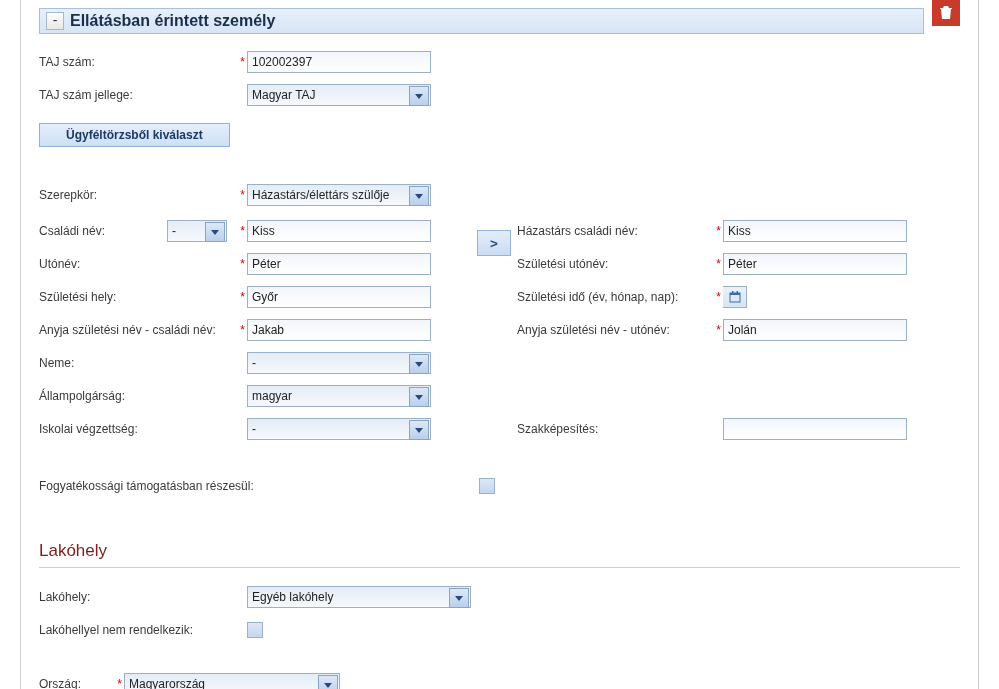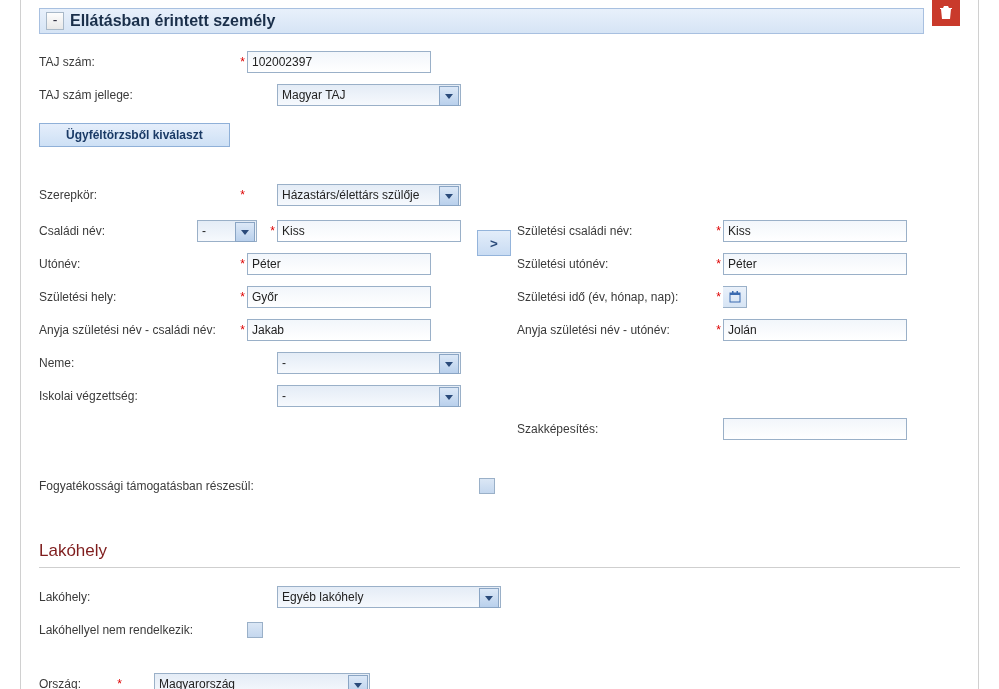--- a/index.html
+++ b/index.html
@@ -35,21 +35,21 @@
 .noreq { width: 8px; display: inline-block; margin-right: 2px; }
 
 input[type=text].txt, .sel {
   height: 22px; border: 1px solid #9ab0c8; background: linear-gradient(#f2f6fb,#ffffff);
   font-size: 12px; padding: 10px 4px; color: #222;
 }
 .txt { width: 184px; }
 .txt-birth { width: 150px; }
 .sel {
   background: linear-gradient(#e4ecf6,#f6f9fd);
-  padding-right: 22px; position: relative; margin-left: 30px;
+  padding-right: 22px; position: relative;
 }
 .sel-wrap { position: relative; display: inline-block; }
 .sel-wrap::after {
   content: ""; position: absolute; right: 2px; top: 2px; width: 18px; height: 18px;
   background: linear-gradient(#dce8f7,#b9d0ec); border: 1px solid #8aa5c4; pointer-events: none;
 }
 .sel-wrap::before {
   content: ""; position: absolute; right: 8px; top: 10px; z-index: 2;
   border-left: 4px solid transparent; border-right: 4px solid transparent; border-top: 5px solid #2a4a7a; pointer-events: none;
 }
@@ -159,34 +159,39 @@
         <span class="req">*</span>
         <input type="text" class="txt" value="Jakab" style="">
       </div>
 
       <div class="row">
         <div class="label">Neme:</div>
         <span class="noreq"></span>
         <span class="sel-wrap"><input type="text" readonly="" class="sel sel-182" value="-" style=""></span>
       </div>
 
+      <div class="row">
+        <div class="label">Állampolgárság:</div>
+        <span class="noreq"></span>
+        <span class="sel-wrap"><input type="text" readonly="" class="sel sel-182" value="magyar" style=""></span>
+      </div>
 
       <div class="row">
         <div class="label">Iskolai végzettség:</div>
         <span class="noreq"></span>
         <span class="sel-wrap"><input type="text" readonly="" class="sel sel-182" value="-" style=""></span>
       </div>
 
     </div>
 
     <div class="col-right">
 
       <div class="row" style="position:relative">
         <button class="transfer-btn" style="position:absolute;left:-54px;top:14px">&gt;</button>
-        <div class="label">Születési családi név:</div>
+        <div class="label">Házastárs családi név:</div>
         <span class="req">*</span>
         <input type="text" class="txt" value="Kiss" style="">
       </div>
 
       <div class="row">
         <div class="label">Születési utónév:</div>
         <span class="req">*</span>
         <input type="text" class="txt" value="Péter" style="">
       </div>
 

